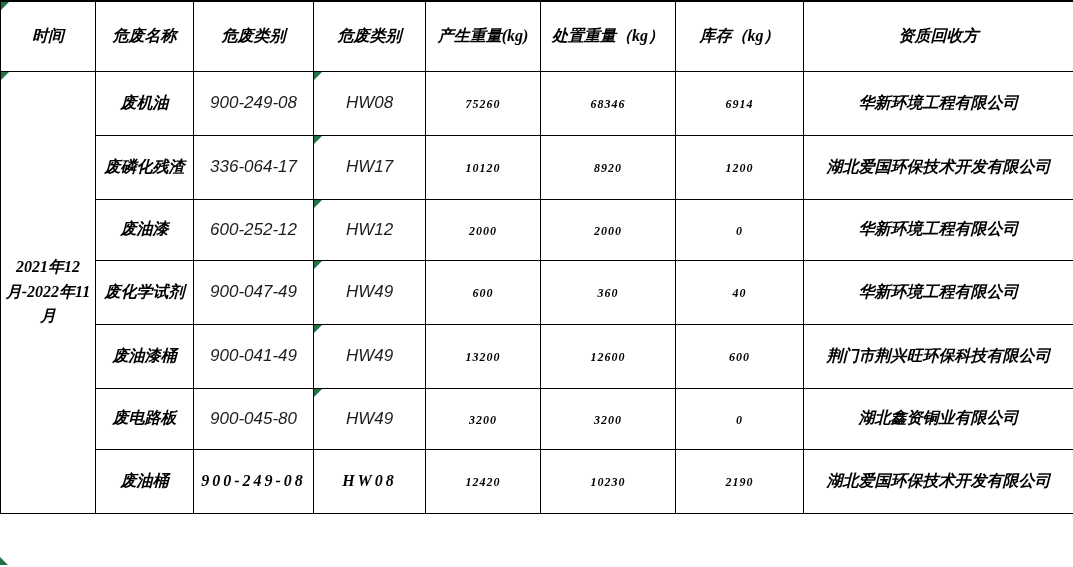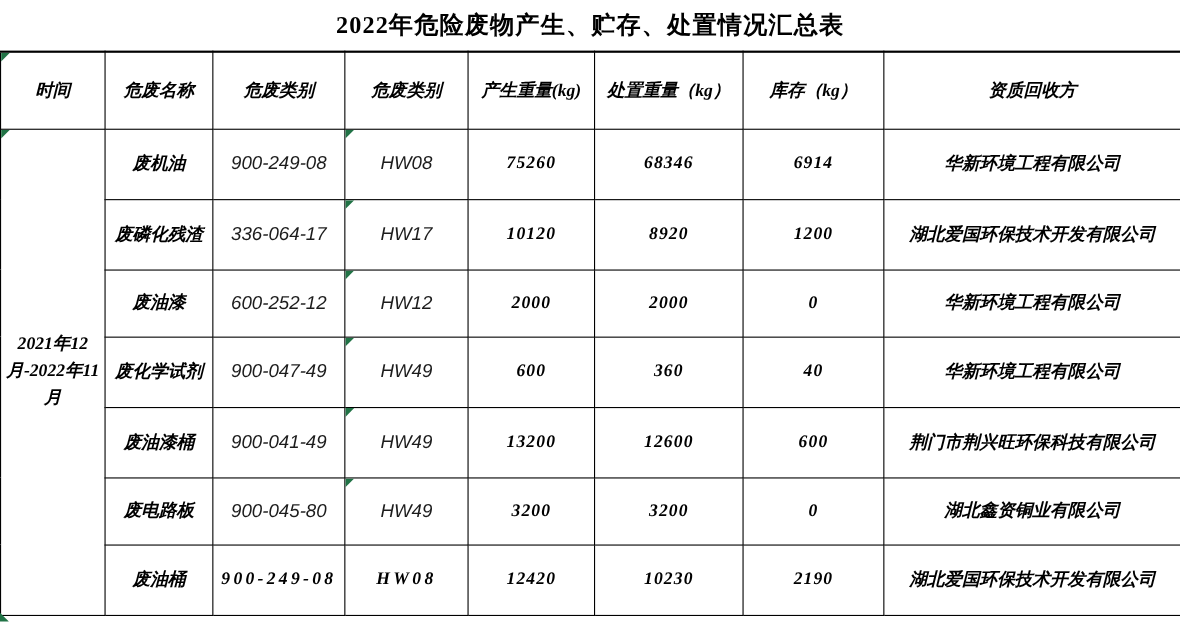--- a/index.html
+++ b/index.html
@@ -17,42 +17,41 @@
   }
   table.grid td{
     border:1px solid #000;text-align:center;vertical-align:middle;
     padding:0 2px;position:relative;font-weight:bold;font-size:16px;
     overflow:hidden;
     font-style:italic;
   }
   tr.r71{height:70px}
   tr.r65{height:64px}
   tr.r62{height:61px}
-  .num{font-size:16px;letter-spacing:1px;}
+  .num{font-size:12px;letter-spacing:1px;}
   .code-sans{
     font-family:"Liberation Sans","DejaVu Sans",sans-serif;
     font-weight:400;font-size:17px;color:#1c1c1c;letter-spacing:0;
   }
   .serif-wide{letter-spacing:3px;}
   .time-cell{font-size:15px;line-height:1.55;padding:0 6px;}
   .err-tri{
     position:absolute;top:0;left:0;width:0;height:0;
     border-top:8px solid #217346;border-right:8px solid transparent;
   }
   .corner-tri{
     position:absolute;bottom:2px;left:0;width:0;height:0;
     border-bottom:8px solid #217346;border-right:8px solid transparent;
   }
 </style>
 </head>
 <body>
 
 <div class="sheet">
 
-  <div class="title-bar">2022年危险废物产生、贮存、处置情况汇总表</div>
 
   <table class="grid">
     <colgroup>
       <col style="width:95px">
         <col style="width:98px">
         <col style="width:120px">
         <col style="width:112px">
       <col style="width:115px">
         <col style="width:135px">
         <col style="width:128px">

